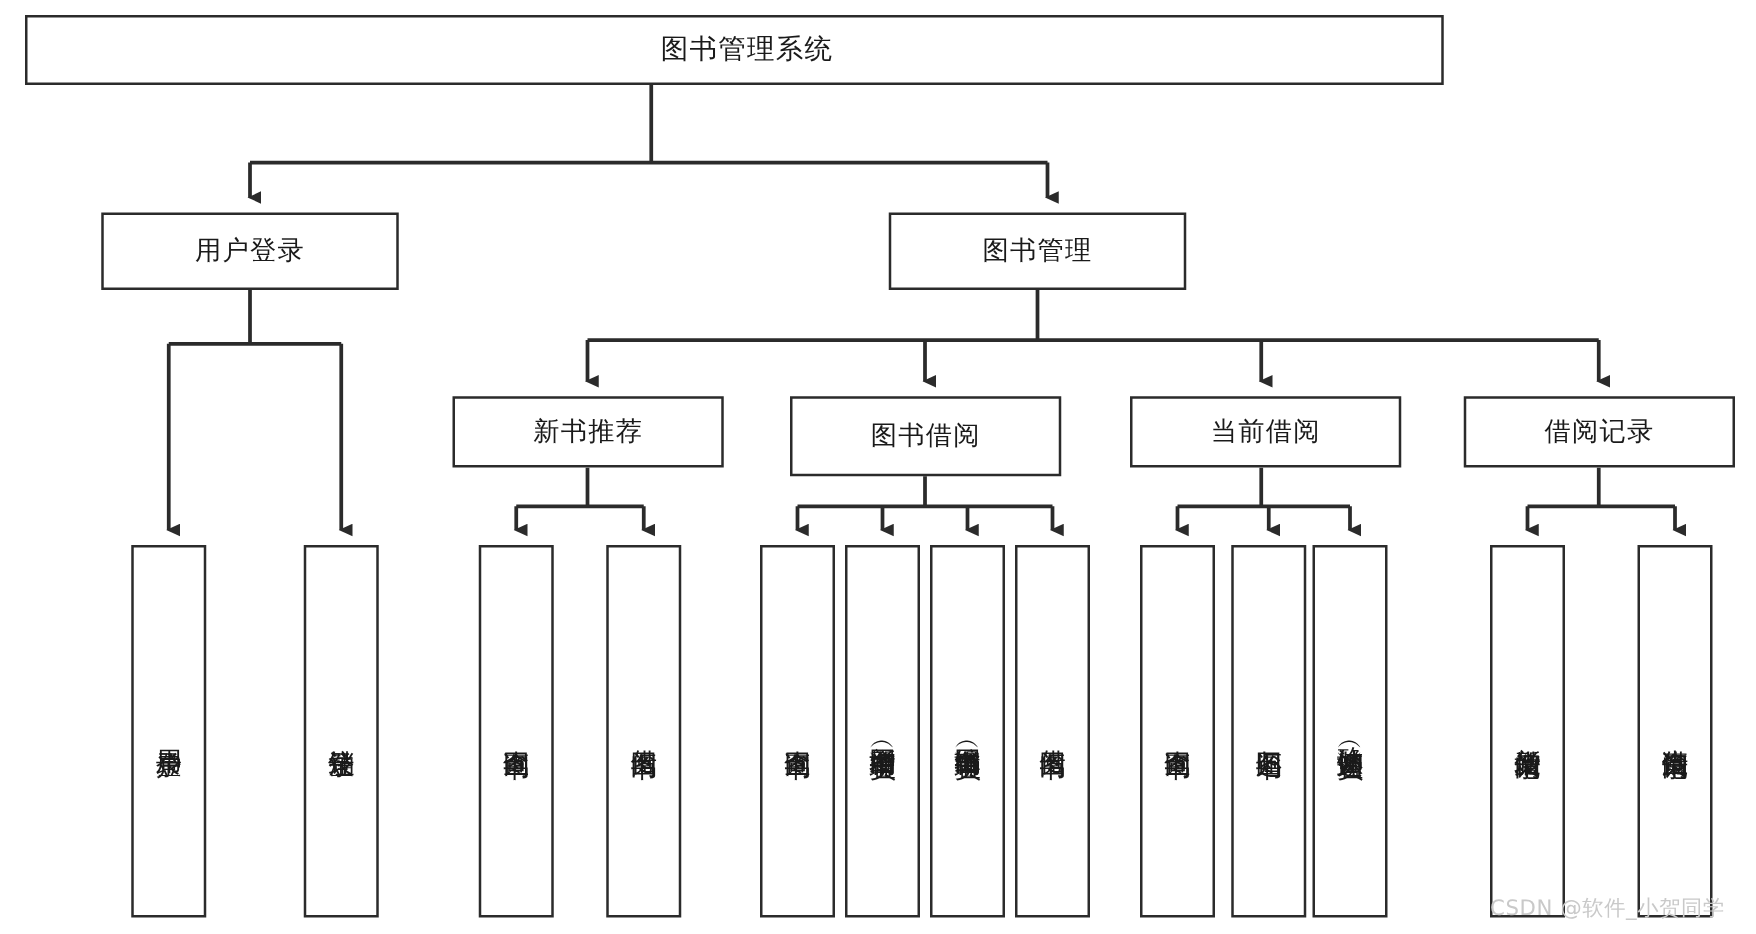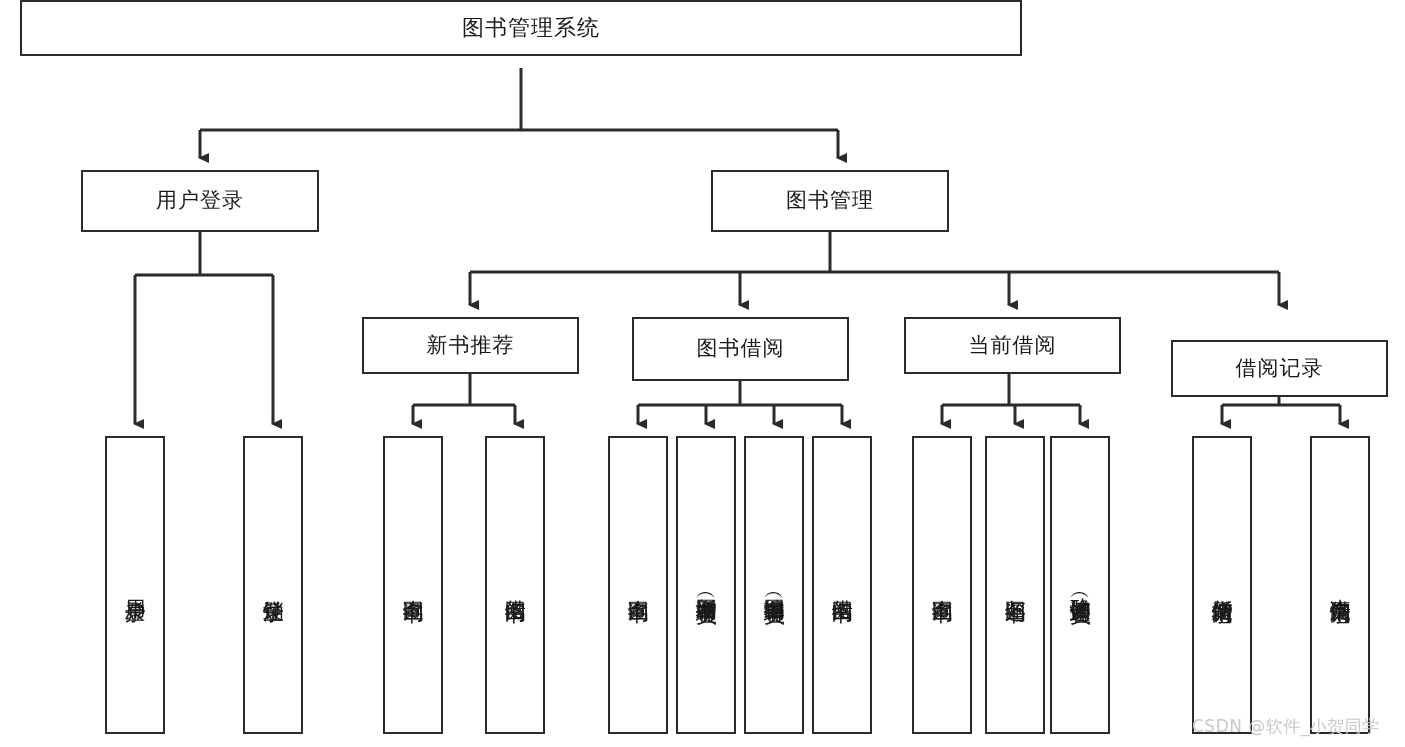--- a/index.html
+++ b/index.html
@@ -109,29 +109,29 @@
       <path d="M1015,405 L1015,424" marker-end="url(#arrow)"></path>
       <path d="M1080,405 L1080,424" marker-end="url(#arrow)"></path>
 
       <path d="M1279,374 L1279,405"></path>
       <path d="M1222,405 L1340,405"></path>
       <path d="M1222,405 L1222,424" marker-end="url(#arrow)"></path>
       <path d="M1340,405 L1340,424" marker-end="url(#arrow)"></path>
     </g>
   </svg>
 
-  <div class="node node-h node-title" style="left: 20px; top: 0; width: 1002px; height: 56px; padding-left: 20px;">图书管理系统</div>
+  <div class="node node-h node-title" style="left: 20px; top: 12px; width: 1135px; height: 56px; padding-left: 20px;">图书管理系统</div>
 
   <div class="node node-h" style="left: 81px; top: 170px; width: 238px; height: 62px;">用户登录</div>
   <div class="node node-h" style="left: 711px; top: 170px; width: 238px; height: 62px; font-family: Liberation Serif, serif;">图书管理</div>
 
   <div class="node node-h" style="left: 362px; top: 317px; width: 217px; height: 57px; text-align: center;">新书推荐</div>
   <div class="node node-h" style="left: 632px; top: 317px; width: 217px; height: 64px;">图书借阅</div>
   <div class="node node-h" style="left: 904px; top: 317px; width: 217px; height: 57px;">当前借阅</div>
-  <div class="node node-h" style="left: 1171px; top: 317px; width: 217px; height: 57px; margin-top: 23px;">借阅记录</div>
+  <div class="node node-h" style="left: 1171px; top: 317px; width: 217px; height: 57px;">借阅记录</div>
 
   <div class="node node-v" style="left: 105px; top: 436px; width: 60px; height: 298px;">用户登录</div>
   <div class="node node-v" style="left: 243px; top: 436px; width: 60px; height: 298px;">注销登录</div>
   <div class="node node-v" style="left: 383px; top: 436px; width: 60px; height: 298px;">查询图书</div>
   <div class="node node-v" style="left: 485px; top: 436px; width: 60px; height: 298px;">借阅图书</div>
   <div class="node node-v" style="left: 608px; top: 436px; width: 60px; height: 298px;">查询图书</div>
   <div class="node node-v" style="left: 676px; top: 436px; width: 60px; height: 298px;">新增图书（管理员）</div>
   <div class="node node-v" style="left: 744px; top: 436px; width: 60px; height: 298px;">编辑图书（管理员）</div>
   <div class="node node-v" style="left: 812px; top: 436px; width: 60px; height: 298px;">借阅图书</div>
   <div class="node node-v" style="left: 912px; top: 436px; width: 60px; height: 298px;">查询图书</div>

